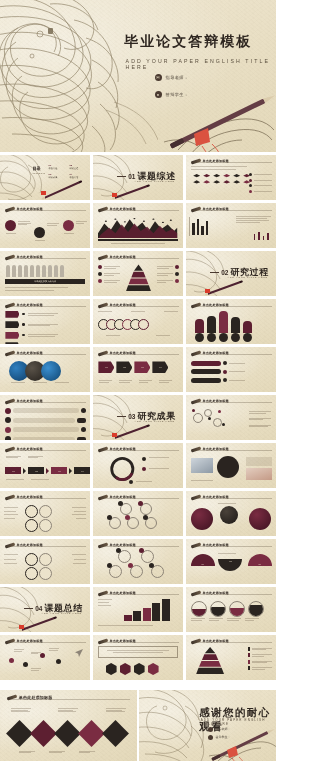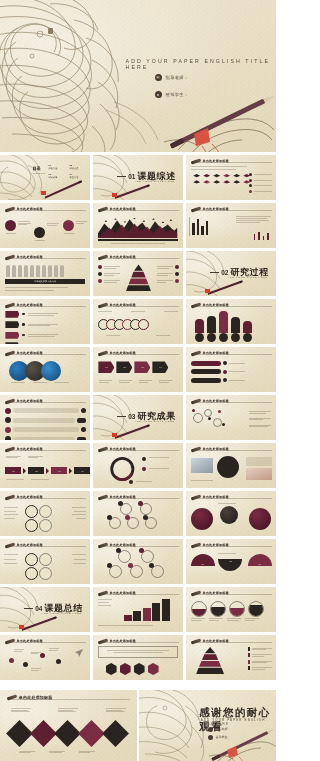--- a/index.html
+++ b/index.html
@@ -115,20 +115,21 @@
         <g fill="#6b5d44" opacity=".9">
           <rect x="60" y="38" width="5" height="6" rx="1"></rect>
         </g>
         <g fill="none" stroke="#7d6e52" stroke-width="0.6" opacity=".8">
           <path d="M118,120 C140,128 152,140 158,154"></path>
           <path d="M126,112 C150,120 164,134 170,150"></path>
         </g>
       </svg>
     </div>
 
+    <div class="cover-title">毕业论文答辩模板</div>
     <div class="cover-sub">ADD YOUR PAPER ENGLISH TITLE HERE</div>
 
     <div class="cover-row" id="cr1">
       <span class="bdg">✉</span>
       <span class="lb">指导老师：</span>
     </div>
     <div class="cover-row" id="cr2">
       <span class="bdg">●</span>
       <span class="lb">答辩学生：</span>
     </div>

